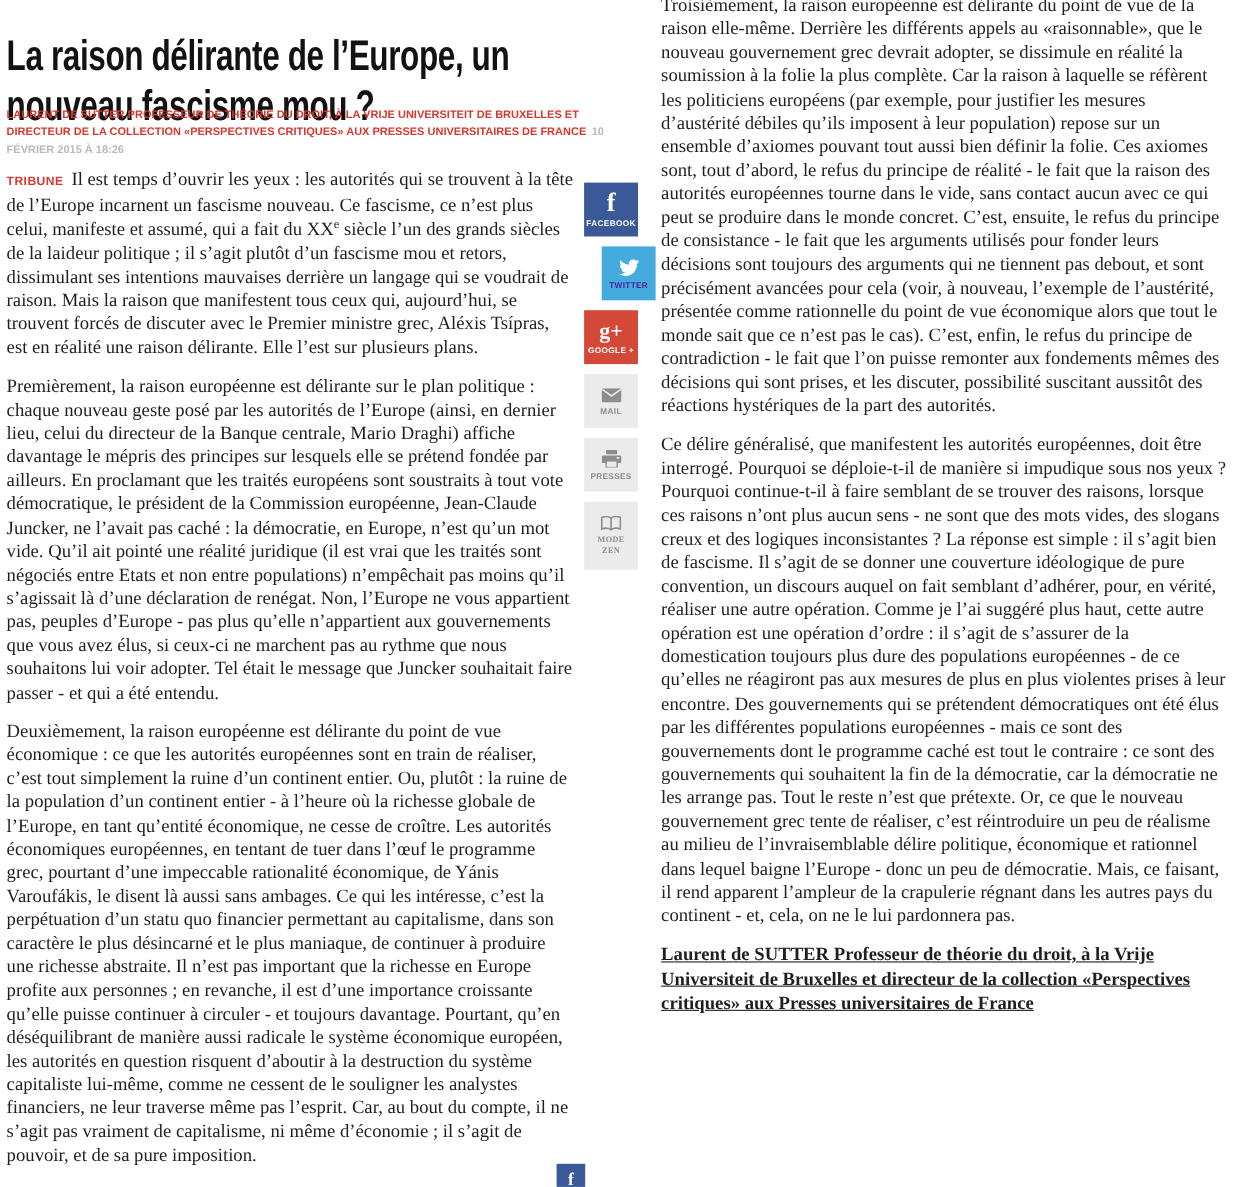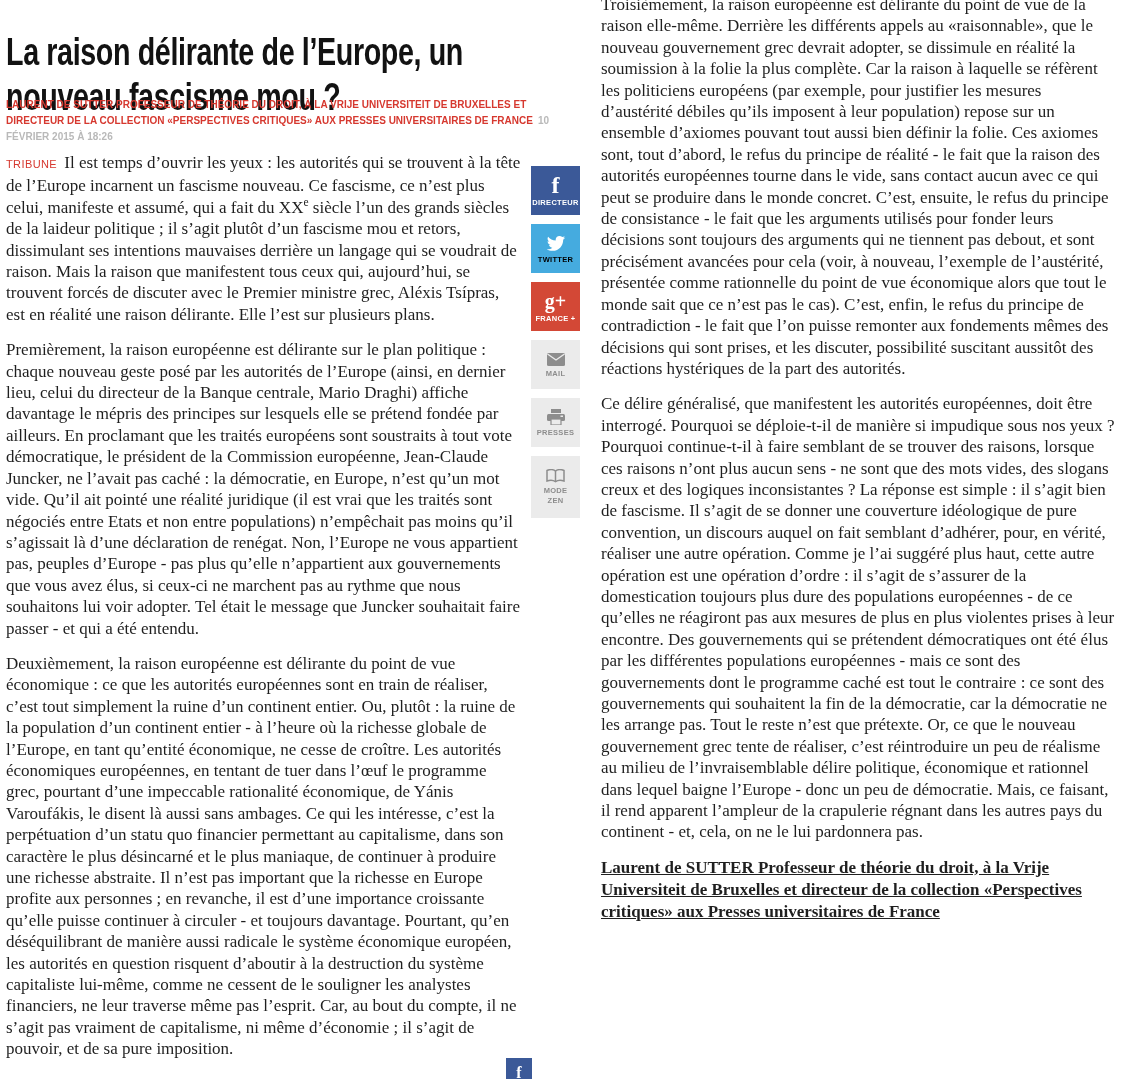--- a/index.html
+++ b/index.html
@@ -18,21 +18,21 @@
     position:absolute;left:6px;top:97px;width:545px;
     font-family:"Liberation Sans", sans-serif;font-weight:bold;
     font-size:10px;line-height:1.62;color:#d6382f;
   }
   .byline .date{color:#b9b9b9;margin-left:5px;}
   .col{position:absolute;}
   .col-left{left:6px;top:152px;width:516px;}
   .col-right{left:601px;top:-6px;width:516px;}
   p.para{margin:0 0 14px 0;font-size:17px;line-height:21.4px;color:#1f1f1f;}
   .seg-kicker{
-    font-family:"Liberation Sans", sans-serif;font-weight:normal;
+    font-family:"Liberation Sans", sans-serif;font-weight:bold;
     font-size:11px;color:#d6382f;letter-spacing:0.4px;margin-right:3px;
   }
   .seg-italic{}
   .seg-sup{vertical-align:super;font-size:68%;line-height:0;}
   .signature{
     margin-top:6px;font-size:17px;line-height:22px;font-weight:bold;
     text-decoration:underline;color:#1f1f1f;
   }
   
   .share-col{
@@ -43,25 +43,25 @@
   .share-btn{
     width:49px;min-height:49px;box-sizing:border-box;
     display:flex;flex-direction:column;align-items:center;justify-content:center;
     cursor:pointer;overflow:hidden;padding:4px 0 3px 0;
   }
   .share-btn .lbl{
     font-size:7.5px;font-weight:bold;letter-spacing:0.3px;
     white-space:nowrap;margin-top:3px;text-align:center;
   }
   .btn-facebook{background:#3b5998;color:#fff;}
-  .btn-twitter{background:#45abdf;color:#000000;}
+  .btn-twitter{background:#45abdf;color:#4c1d95;margin-left:16px;}
   .btn-google{background:#d34836;color:#fff;}
   .btn-gray{background:#ebebeb;color:#8d8d8d;overflow:visible;}
   .btn-gray .lbl{color:#8d8d8d;}
-  .btn-zen{min-height:62px;}
+  .btn-zen{min-height:62px;font-family:Liberation Serif, serif;}
   .btn-zen .lbl{white-space:normal;line-height:1.3;width:40px;}
   .glyph-f{font-family:"Liberation Serif", serif;font-weight:bold;font-size:24px;line-height:20px;}
   .glyph-g{font-family:"Liberation Serif", serif;font-weight:bold;font-size:20px;line-height:20px;}
   .icon-svg{display:block;}
   
   .clipped-bottom{
     position:absolute;left:506px;top:1058px;width:26px;height:21px;
     background:#3b5998;color:#fff;overflow:hidden;cursor:pointer;
     font-family:"Liberation Serif", serif;font-weight:bold;font-size:16px;
     text-align:center;line-height:30px;
@@ -78,33 +78,33 @@
 
 <div class="col col-left">
     <p class="para"><span class="seg-kicker">TRIBUNE</span><span> Il est temps d’ouvrir les yeux : les autorités qui se trouvent à la tête de l’Europe incarnent un fascisme nouveau. Ce fascisme, ce n’est plus celui, manifeste et assumé, qui a fait du XX</span><span class="seg-sup">e</span><span> siècle l’un des grands siècles de la laideur politique ; il s’agit plutôt d’un fascisme mou et retors, dissimulant ses intentions mauvaises derrière un langage qui se voudrait de raison. Mais la raison que manifestent tous ceux qui, aujourd’hui, se trouvent forcés de discuter avec le Premier ministre grec, Aléxis Tsípras, est en réalité une raison délirante. Elle l’est sur plusieurs plans.</span></p>
     <p class="para"><span>Premièrement, la raison européenne est délirante sur le plan politique : chaque nouveau geste posé par les autorités de l’Europe (ainsi, en dernier lieu, celui du directeur de la Banque centrale, Mario Draghi) affiche davantage le mépris des principes sur lesquels elle se prétend fondée par ailleurs. En proclamant que les traités européens sont soustraits à tout vote démocratique, le président de la Commission européenne, Jean-Claude Juncker, ne l’avait pas caché : la démocratie, en Europe, n’est qu’un mot vide. Qu’il ait pointé une réalité juridique (il est vrai que les traités sont négociés entre Etats et non entre populations) n’empêchait pas moins qu’il s’agissait là d’une déclaration de renégat. Non, l’Europe ne vous appartient pas, peuples d’Europe - pas plus qu’elle n’appartient aux gouvernements que vous avez élus, si ceux-ci ne marchent pas au rythme que nous souhaitons lui voir adopter. Tel était le message que Juncker souhaitait faire passer - et qui a été entendu.</span></p>
     <p class="para"><span>Deuxièmement, la raison européenne est délirante du point de vue économique : ce que les autorités européennes sont en train de réaliser, c’est tout simplement la ruine d’un continent entier. Ou, plutôt : la ruine de la </span><span class="seg-italic">population</span><span> d’un continent entier - à l’heure où la richesse globale de l’Europe, en tant qu’entité économique, ne cesse de croître. Les autorités économiques européennes, en tentant de tuer dans l’œuf le programme grec, pourtant d’une impeccable rationalité économique, de Yánis Varoufákis, le disent là aussi sans ambages. Ce qui les intéresse, c’est la perpétuation d’un statu quo financier permettant au capitalisme, dans son caractère le plus désincarné et le plus maniaque, de continuer à produire une richesse abstraite. Il n’est pas important que la richesse en Europe profite aux personnes ; en revanche, il est d’une importance croissante qu’elle puisse continuer à circuler - et toujours davantage. Pourtant, qu’en déséquilibrant de manière aussi radicale le système économique européen, les autorités en question risquent d’aboutir à la destruction du système capitaliste lui-même, comme ne cessent de le souligner les analystes financiers, ne leur traverse même pas l’esprit. Car, au bout du compte, il ne s’agit pas vraiment de capitalisme, ni même d’économie ; il s’agit de pouvoir, et de sa pure imposition.</span></p>
   </div>
 
 <div class="share-col">
   <div class="share-btn btn-facebook">
     <span class="glyph-f">f</span>
-    <span class="lbl">DIRECTEUR</span>
+    <span class="lbl">FACEBOOK</span>
   </div>
   <div class="share-btn btn-twitter">
     <span>
       <svg class="icon-svg" width="20" height="17" viewBox="0 0 24 20">
         <path fill="#ffffff" d="M23 2.9c-.8.4-1.7.6-2.6.8.9-.6 1.6-1.5 2-2.5-.9.5-1.9.9-2.9 1.1C18.6 1.5 17.4 1 16.1 1c-2.5 0-4.5 2-4.5 4.5 0 .4 0 .7.1 1-3.7-.2-7-2-9.2-4.7-.4.7-.6 1.5-.6 2.3 0 1.6.8 2.9 2 3.7-.7 0-1.4-.2-2-.5v.1c0 2.2 1.6 4 3.6 4.4-.4.1-.8.2-1.2.2-.3 0-.6 0-.9-.1.6 1.8 2.2 3.1 4.2 3.1-1.5 1.2-3.5 1.9-5.6 1.9-.4 0-.7 0-1.1-.1 2 1.3 4.4 2 6.9 2 8.3 0 12.8-6.9 12.8-12.8v-.6c.9-.6 1.7-1.4 2.3-2.3z"></path>
       </svg>
     </span>
     <span class="lbl">TWITTER</span>
   </div>
   <div class="share-btn btn-google">
     <span class="glyph-g">g+</span>
-    <span class="lbl">FRANCE +</span>
+    <span class="lbl">GOOGLE +</span>
   </div>
   <div class="share-btn btn-gray">
     <span>
       <svg class="icon-svg" width="18" height="13" viewBox="0 0 18 13">
         <rect x="0" y="0" width="18" height="13" rx="1.5" fill="#8d8d8d"></rect>
         <path d="M0.5 1 L9 7 L17.5 1" stroke="#ebebeb" stroke-width="1.4" fill="none"></path>
       </svg>
     </span>
     <span class="lbl">MAIL</span>
   </div>

